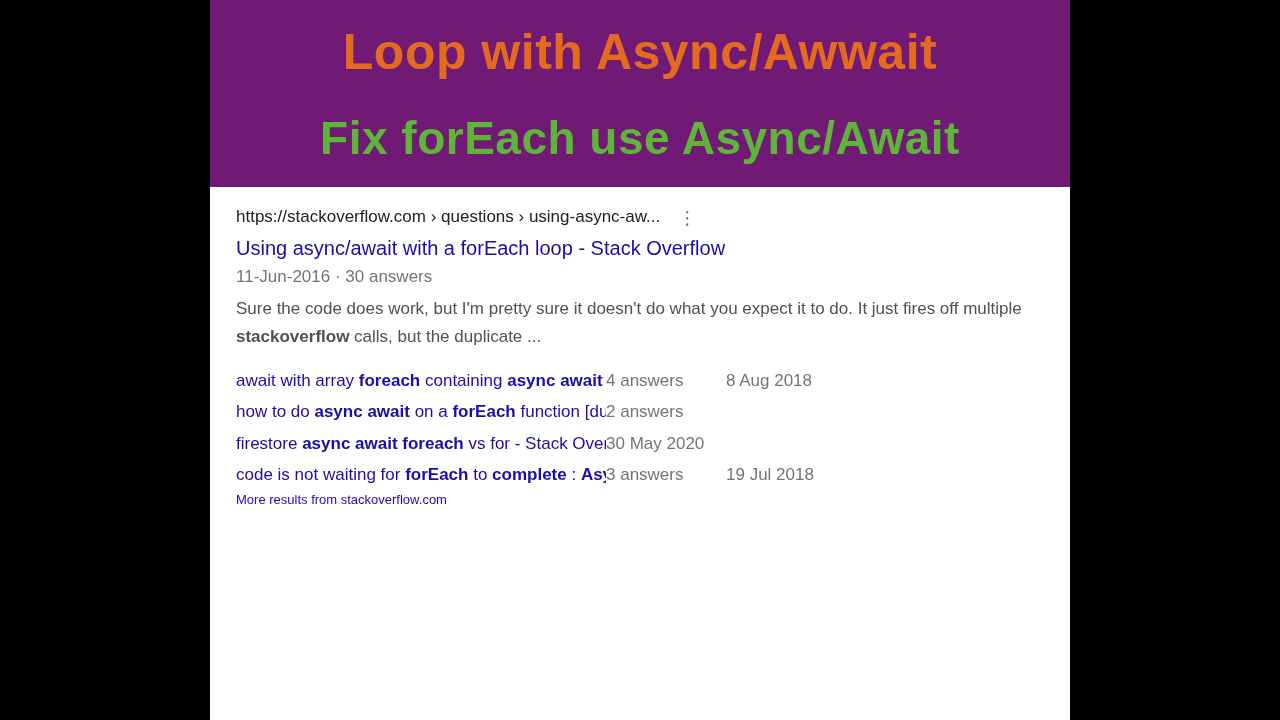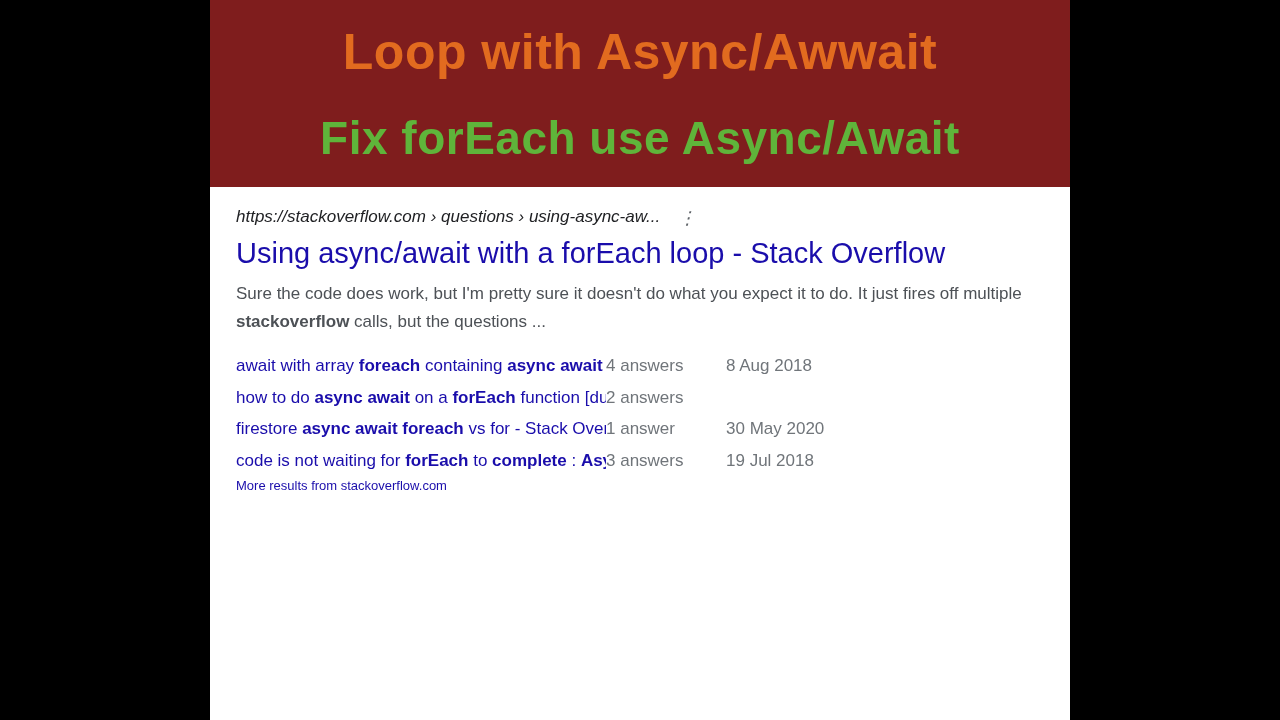--- a/index.html
+++ b/index.html
@@ -10,21 +10,21 @@
     font-family: Arial, Helvetica, sans-serif;
     overflow: hidden;
     position: relative;
   }
   .card {
     position: absolute;
     left: 210px;
     top: 0;
     width: 860px;
     height: 720px;
-    background: #7f1d1d;
+    background: #701a75;
     display: flex;
     flex-direction: column;
   }
   .hero {
     padding: 24px 28px 18px 28px;
     text-align: center;
   }
   .hero-line1 {
     color: #e26b1f;
     font-size: 50px;
@@ -49,32 +49,31 @@
     font-family: Arial, Helvetica, sans-serif;
     color: #202124;
     overflow: hidden;
   }
   .breadcrumb-row {
     display: flex;
     align-items: flex-end;
     gap: 18px;
     font-size: 17px;
     color: #202124;
-    font-style: italic;
   }
   .breadcrumb { color: #202124; }
   .more-dots {
     width: 18px; height: 18px;
     display: inline-flex; align-items:center; justify-content:center;
     color:#5f6368; font-size:18px; line-height:1;
     cursor:pointer;
   }
   .result-title {
     color: #1a0dab;
-    font-size: 29px;
+    font-size: 20px;
     font-weight: 400;
     margin-top: 8px;
     line-height: 1.3;
     cursor: pointer;
   }
   .meta {
     color: #70757a;
     font-size: 17px;
     margin-top: 6px;
   }
@@ -129,38 +128,42 @@
 
   <div class="search-panel">
 
     <div class="breadcrumb-row">
       <span class="breadcrumb">https://stackoverflow.com › questions › using-async-aw...</span>
       <span class="more-dots">⋮</span>
     </div>
 
     <div class="result-title">Using async/await with a forEach loop - Stack Overflow</div>
 
+    <div class="meta">
+      <span>11-Jun-2016</span>
+      <span> · </span>
+      <span>30 answers</span>
+    </div>
 
     <div class="snippet">
-      <span>Sure the code does work, but I'm pretty sure it doesn't do what you expect it to do. It just fires off multiple </span><b>stackoverflow</b><span> calls, but the questions ...</span>
+      <span>Sure the code does work, but I'm pretty sure it doesn't do what you expect it to do. It just fires off multiple </span><b>stackoverflow</b><span> calls, but the duplicate ...</span>
     </div>
 
     <div class="related">
       <div class="related-row">
         <span class="rel-link">await with array <b>foreach</b> containing <b>async await</b> ...</span>
         <span class="rel-ans">4 answers</span>
         <span class="rel-date">8 Aug 2018</span>
       </div>
       <div class="related-row">
         <span class="rel-link">how to do <b>async await</b> on a <b>forEach</b> function [duplicate ...</span>
         <span class="rel-ans">2 answers</span>
       </div>
       <div class="related-row">
         <span class="rel-link">firestore <b>async await foreach</b> vs for - Stack Overflow</span>
-        <span class="rel-ans">1 answer</span>
         <span class="rel-date">30 May 2020</span>
       </div>
       <div class="related-row">
         <span class="rel-link">code is not waiting for <b>forEach</b> to <b>complete</b> : <b>Async</b> ...</span>
         <span class="rel-ans">3 answers</span>
         <span class="rel-date">19 Jul 2018</span>
       </div>
       <div class="more-results">More results from stackoverflow.com</div>
     </div>
 

